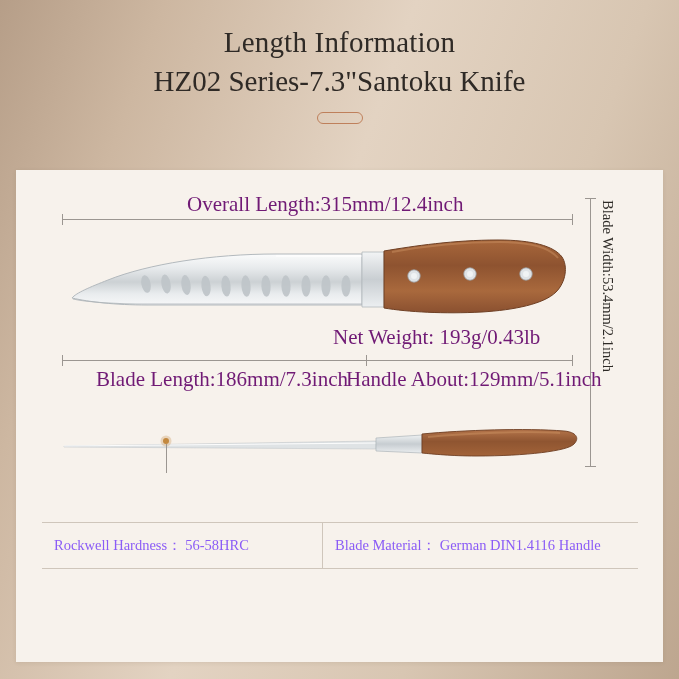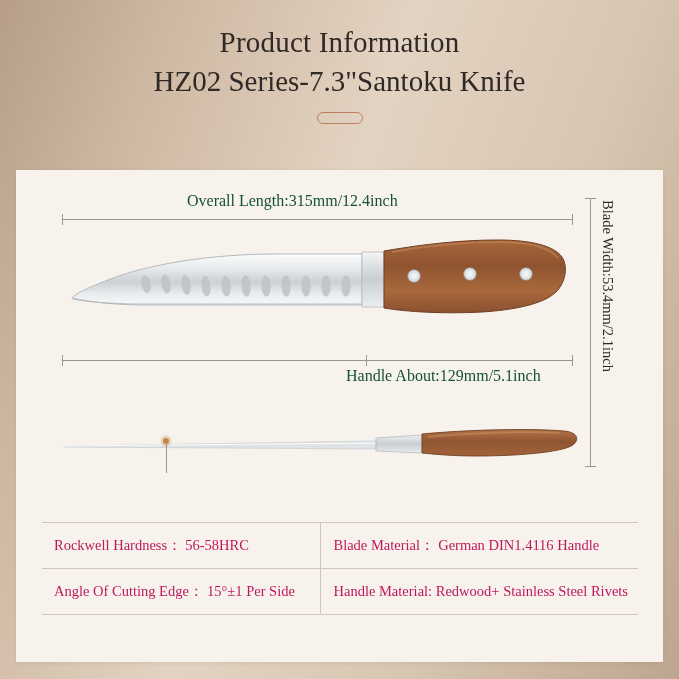--- a/index.html
+++ b/index.html
@@ -56,22 +56,22 @@
     left: 16px;
     top: 170px;
     width: 647px;
     height: 492px;
     background: #f7f2ec;
     box-shadow: 0 1px 4px rgba(80,60,40,0.10);
   }
   
   .measure-label {
     position: absolute;
-    color: #14532d;
-    font-size: 16px;
+    color: #701a75;
+    font-size: 21px;
     white-space: nowrap;
   }
   .vline {
     position: absolute;
     width: 1px;
     background: #9b9691;
   }
   .hline {
     position: absolute;
     height: 1px;
@@ -105,21 +105,21 @@
     position: absolute;
     left: 26px;
     top: 352px;
     width: 596px;
     border-top: 1px solid #cfc6bb;
     border-bottom: 1px solid #cfc6bb;
     border-collapse: collapse;
   }
   .spec-table td {
     font-size: 14.5px;
-    color: #be185d;
+    color: #8b5cf6;
     padding: 13px 10px 13px 12px;
     vertical-align: middle;
     white-space: nowrap;
   }
   .spec-table tr + tr td {
     border-top: 1px solid #cfc6bb;
   }
   .spec-table td.left-col {
     width: 258px;
     border-right: 1px solid #cfc6bb;
@@ -132,21 +132,21 @@
     background: #c3893f;
     box-shadow: 0 0 0 2.5px rgba(195,137,63,0.28);
   }
 </style>
 </head>
 <body>
 
 <div class="page">
 
   <div class="header">
-    <h1 class="title-1">Product Information</h1>
+    <h1 class="title-1">Length Information</h1>
     <h2 class="title-2">HZ02 Series-7.3"Santoku Knife</h2>
     <div class="divider-ornament"></div>
   </div>
 
   <div class="card">
 
     <div class="measure-label" style="left:171px; top:22px;">Overall Length:315mm/12.4inch</div>
     <div class="hline" style="left:46px; top:49px; width:510px;"></div>
     <div class="vline" style="left:46px; top:44px; height:11px;"></div>
     <div class="vline" style="left:556px; top:44px; height:11px;"></div>
@@ -207,27 +207,29 @@
 
         <circle cx="352" cy="46" r="6.2" fill="#dfe3e6" stroke="#9aa1a6" stroke-width="0.8"></circle>
         <circle cx="352" cy="46" r="3" fill="#f4f6f7" opacity="0.8"></circle>
         <circle cx="408" cy="44" r="6.2" fill="#dfe3e6" stroke="#9aa1a6" stroke-width="0.8"></circle>
         <circle cx="408" cy="44" r="3" fill="#f4f6f7" opacity="0.8"></circle>
         <circle cx="464" cy="44" r="6.2" fill="#dfe3e6" stroke="#9aa1a6" stroke-width="0.8"></circle>
         <circle cx="464" cy="44" r="3" fill="#f4f6f7" opacity="0.8"></circle>
       </svg>
     </div>
 
+    <div class="measure-label" style="left:317px; top:155px;">Net Weight:  193g/0.43lb</div>
 
     <div class="hline" style="left:46px; top:190px; width:304px;"></div>
     <div class="vline" style="left:46px; top:185px; height:11px;"></div>
     <div class="vline" style="left:350px; top:185px; height:11px;"></div>
     <div class="hline" style="left:350px; top:190px; width:206px;"></div>
     <div class="vline" style="left:556px; top:185px; height:11px;"></div>
 
+    <div class="measure-label" style="left:80px; top:197px;">Blade Length:186mm/7.3inch</div>
     <div class="measure-label" style="left:330px; top:197px;">Handle About:129mm/5.1inch</div>
 
     <div class="knife-side">
       <svg width="530" height="50" viewBox="0 0 530 50" xmlns="http://www.w3.org/2000/svg">
         <defs>
           <linearGradient id="woodGrad2" x1="0" y1="0" x2="0" y2="1">
             <stop offset="0%" stop-color="#b4744a"></stop>
             <stop offset="45%" stop-color="#8f5531"></stop>
             <stop offset="100%" stop-color="#a26339"></stop>
           </linearGradient>
@@ -250,21 +252,17 @@
 
     <div class="dot-marker" style="left:147px; top:268px;"></div>
     <div class="vline" style="left:150px; top:274px; height:29px;"></div>
 
     <table class="spec-table">
       <tbody>
           <tr>
         <td class="left-col">Rockwell Hardness：  56-58HRC</td>
         <td>Blade Material：  German DIN1.4116 Handle</td>
       </tr>
-      <tr>
-        <td class="left-col">Angle Of Cutting Edge：  15°±1 Per Side</td>
-        <td>Handle Material: Redwood+ Stainless Steel Rivets</td>
-      </tr>
     </tbody>
       </table>
 
   </div>
 </div>
 
 </body></html>

